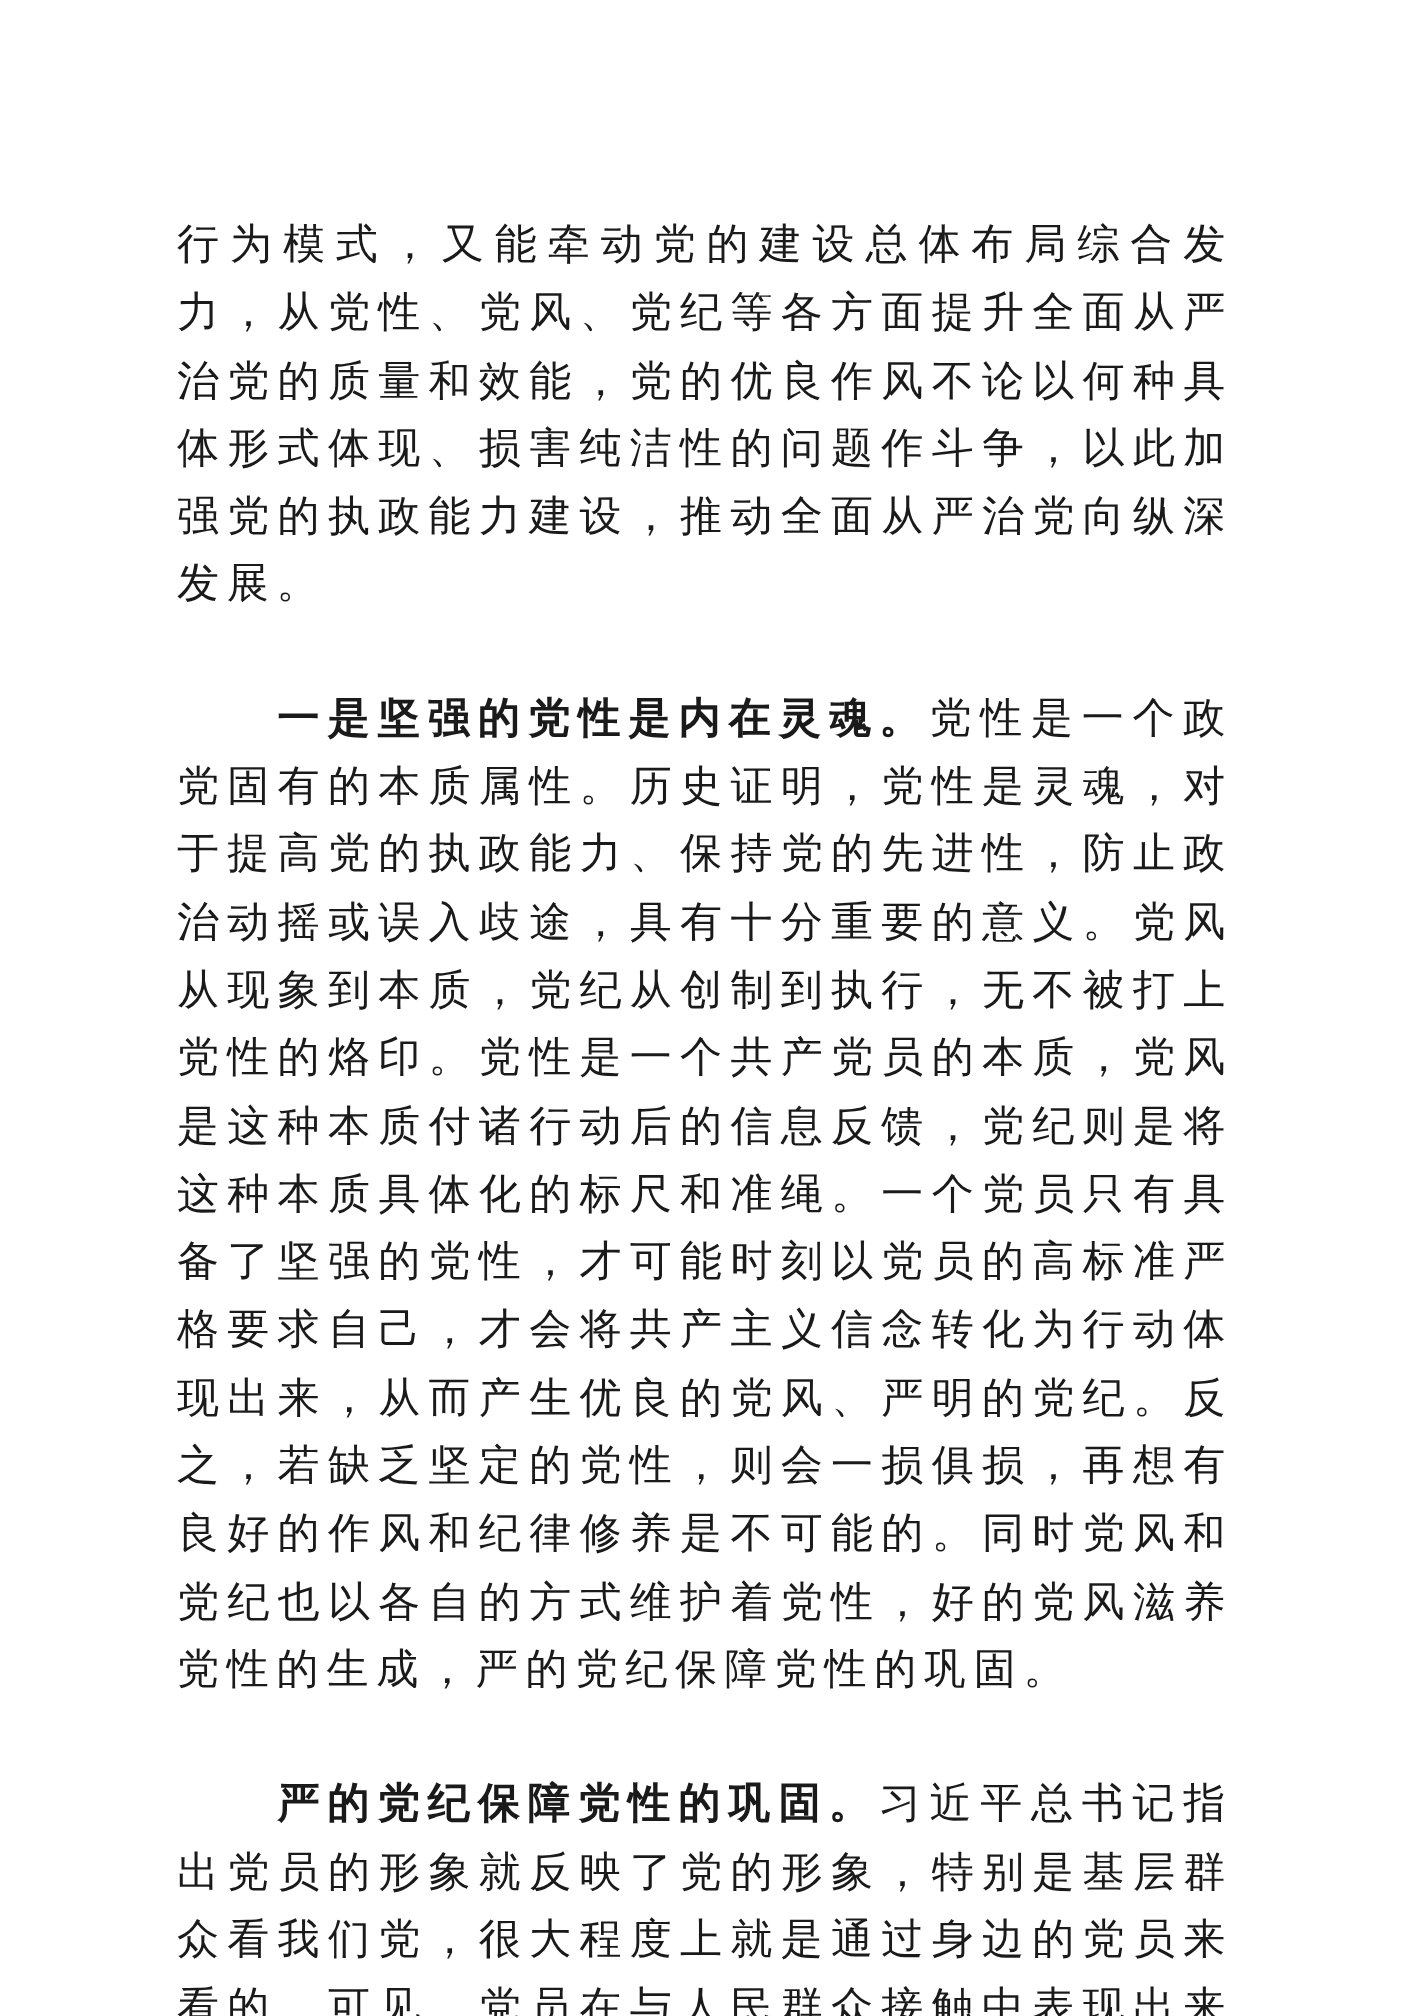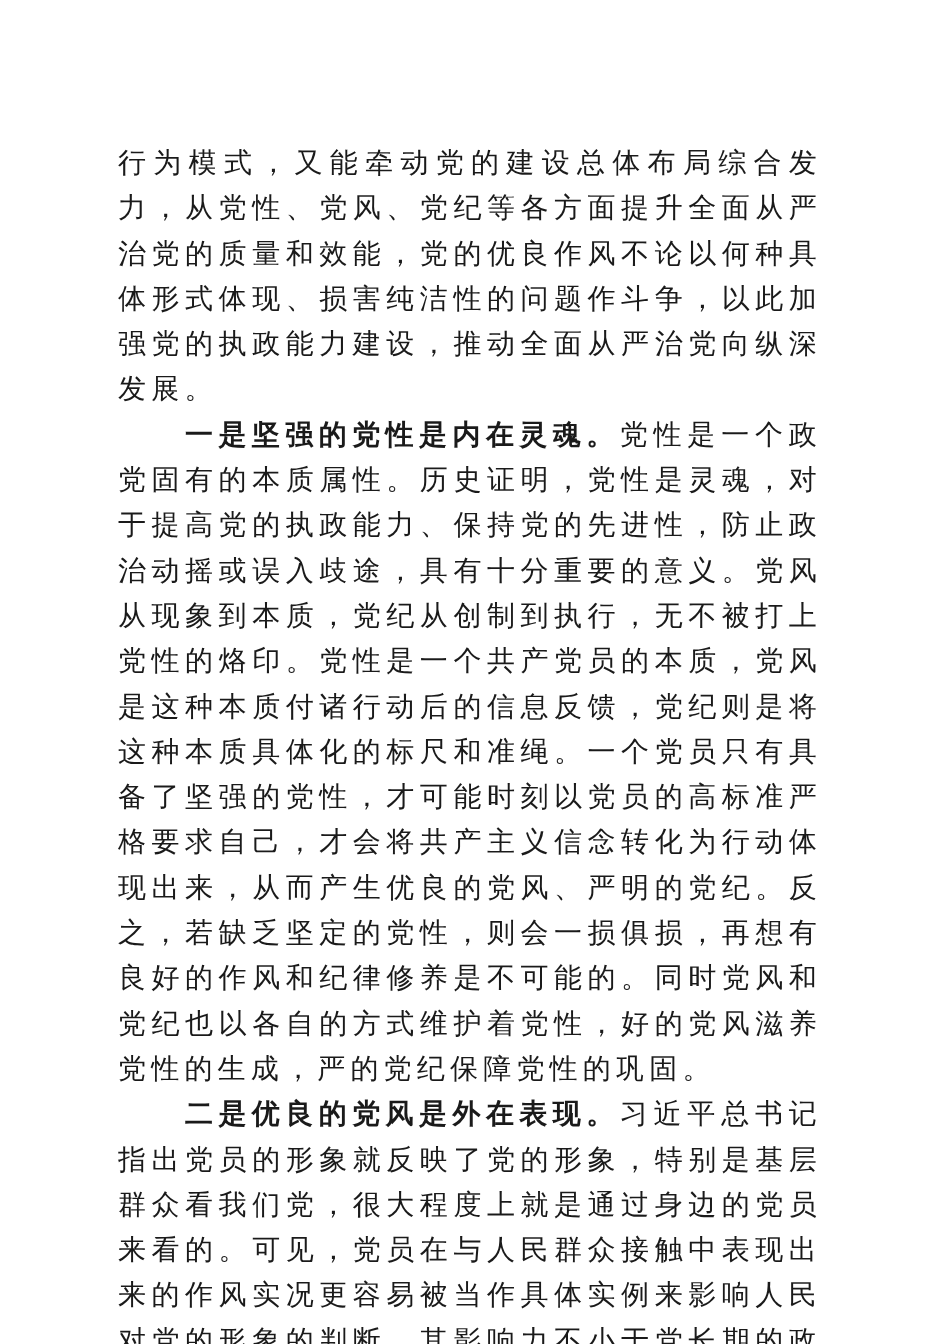--- a/index.html
+++ b/index.html
@@ -10,29 +10,29 @@
     top: 140px;
     width: 704px;
     font-family: "DejaVu Sans", sans-serif;
     color: #1a1a1a;
     font-size: 28px;
     line-height: 45.3px;
     letter-spacing: 5.2px;
     text-align: justify;
   }
   .para { margin: 0; padding: 0; }
-  .para.indent { text-indent: 67px; }
+  .para.indent { text-indent: 67px; margin-top: 44px; }
   .lead { font-family: "DejaVu Serif", serif; font-weight: bold; letter-spacing: 4.8px; }
 </style>
 </head>
 <body>
 
 <div class="page">
   <p class="para">
     <span>行为模式，又能牵动党的建设总体布局综合发力，从党性、党风、党纪等各方面提升全面从严治党的质量和效能，党的优良作风不论以何种具体形式体现、损害纯洁性的问题作斗争，以此加强党的执政能力建设，推动全面从严治党向纵深发展。</span>
   </p>
   <p class="para indent">
     <span class="lead">一是坚强的党性是内在灵魂。</span><span>党性是一个政党固有的本质属性。历史证明，党性是灵魂，对于提高党的执政能力、保持党的先进性，防止政治动摇或误入歧途，具有十分重要的意义。党风从现象到本质，党纪从创制到执行，无不被打上党性的烙印。党性是一个共产党员的本质，党风是这种本质付诸行动后的信息反馈，党纪则是将这种本质具体化的标尺和准绳。一个党员只有具备了坚强的党性，才可能时刻以党员的高标准严格要求自己，才会将共产主义信念转化为行动体现出来，从而产生优良的党风、严明的党纪。反之，若缺乏坚定的党性，则会一损俱损，再想有良好的作风和纪律修养是不可能的。同时党风和党纪也以各自的方式维护着党性，好的党风滋养党性的生成，严的党纪保障党性的巩固。</span>
   </p>
   <p class="para indent">
-    <span class="lead">二是优良的党风是外在表现。</span><span>习近平总书记指出党员的形象就反映了党的形象，特别是基层群众看我们党，很大程度上就是通过身边的党员来看的。可见，党员在与人民群众接触中表现出来的作风实况更容易被当作具体实例来影响人民对党的形象的判断，其影响力不小于党长期的政治宣传。如果说党风是形，那么党性就是魂。党的优良作风不论以何种具体形式体现，也不论发展于党的哪个时期，无不源于坚强的党性。从一</span>
+    <span class="lead">严的党纪保障党性的巩固。</span><span>习近平总书记指出党员的形象就反映了党的形象，特别是基层群众看我们党，很大程度上就是通过身边的党员来看的。可见，党员在与人民群众接触中表现出来的作风实况更容易被当作具体实例来影响人民对党的形象的判断，其影响力不小于党长期的政治宣传。如果说党风是形，那么党性就是魂。党的优良作风不论以何种具体形式体现，也不论发展于党的哪个时期，无不源于坚强的党性。从一</span>
   </p>
 </div>
 
 </body></html>

